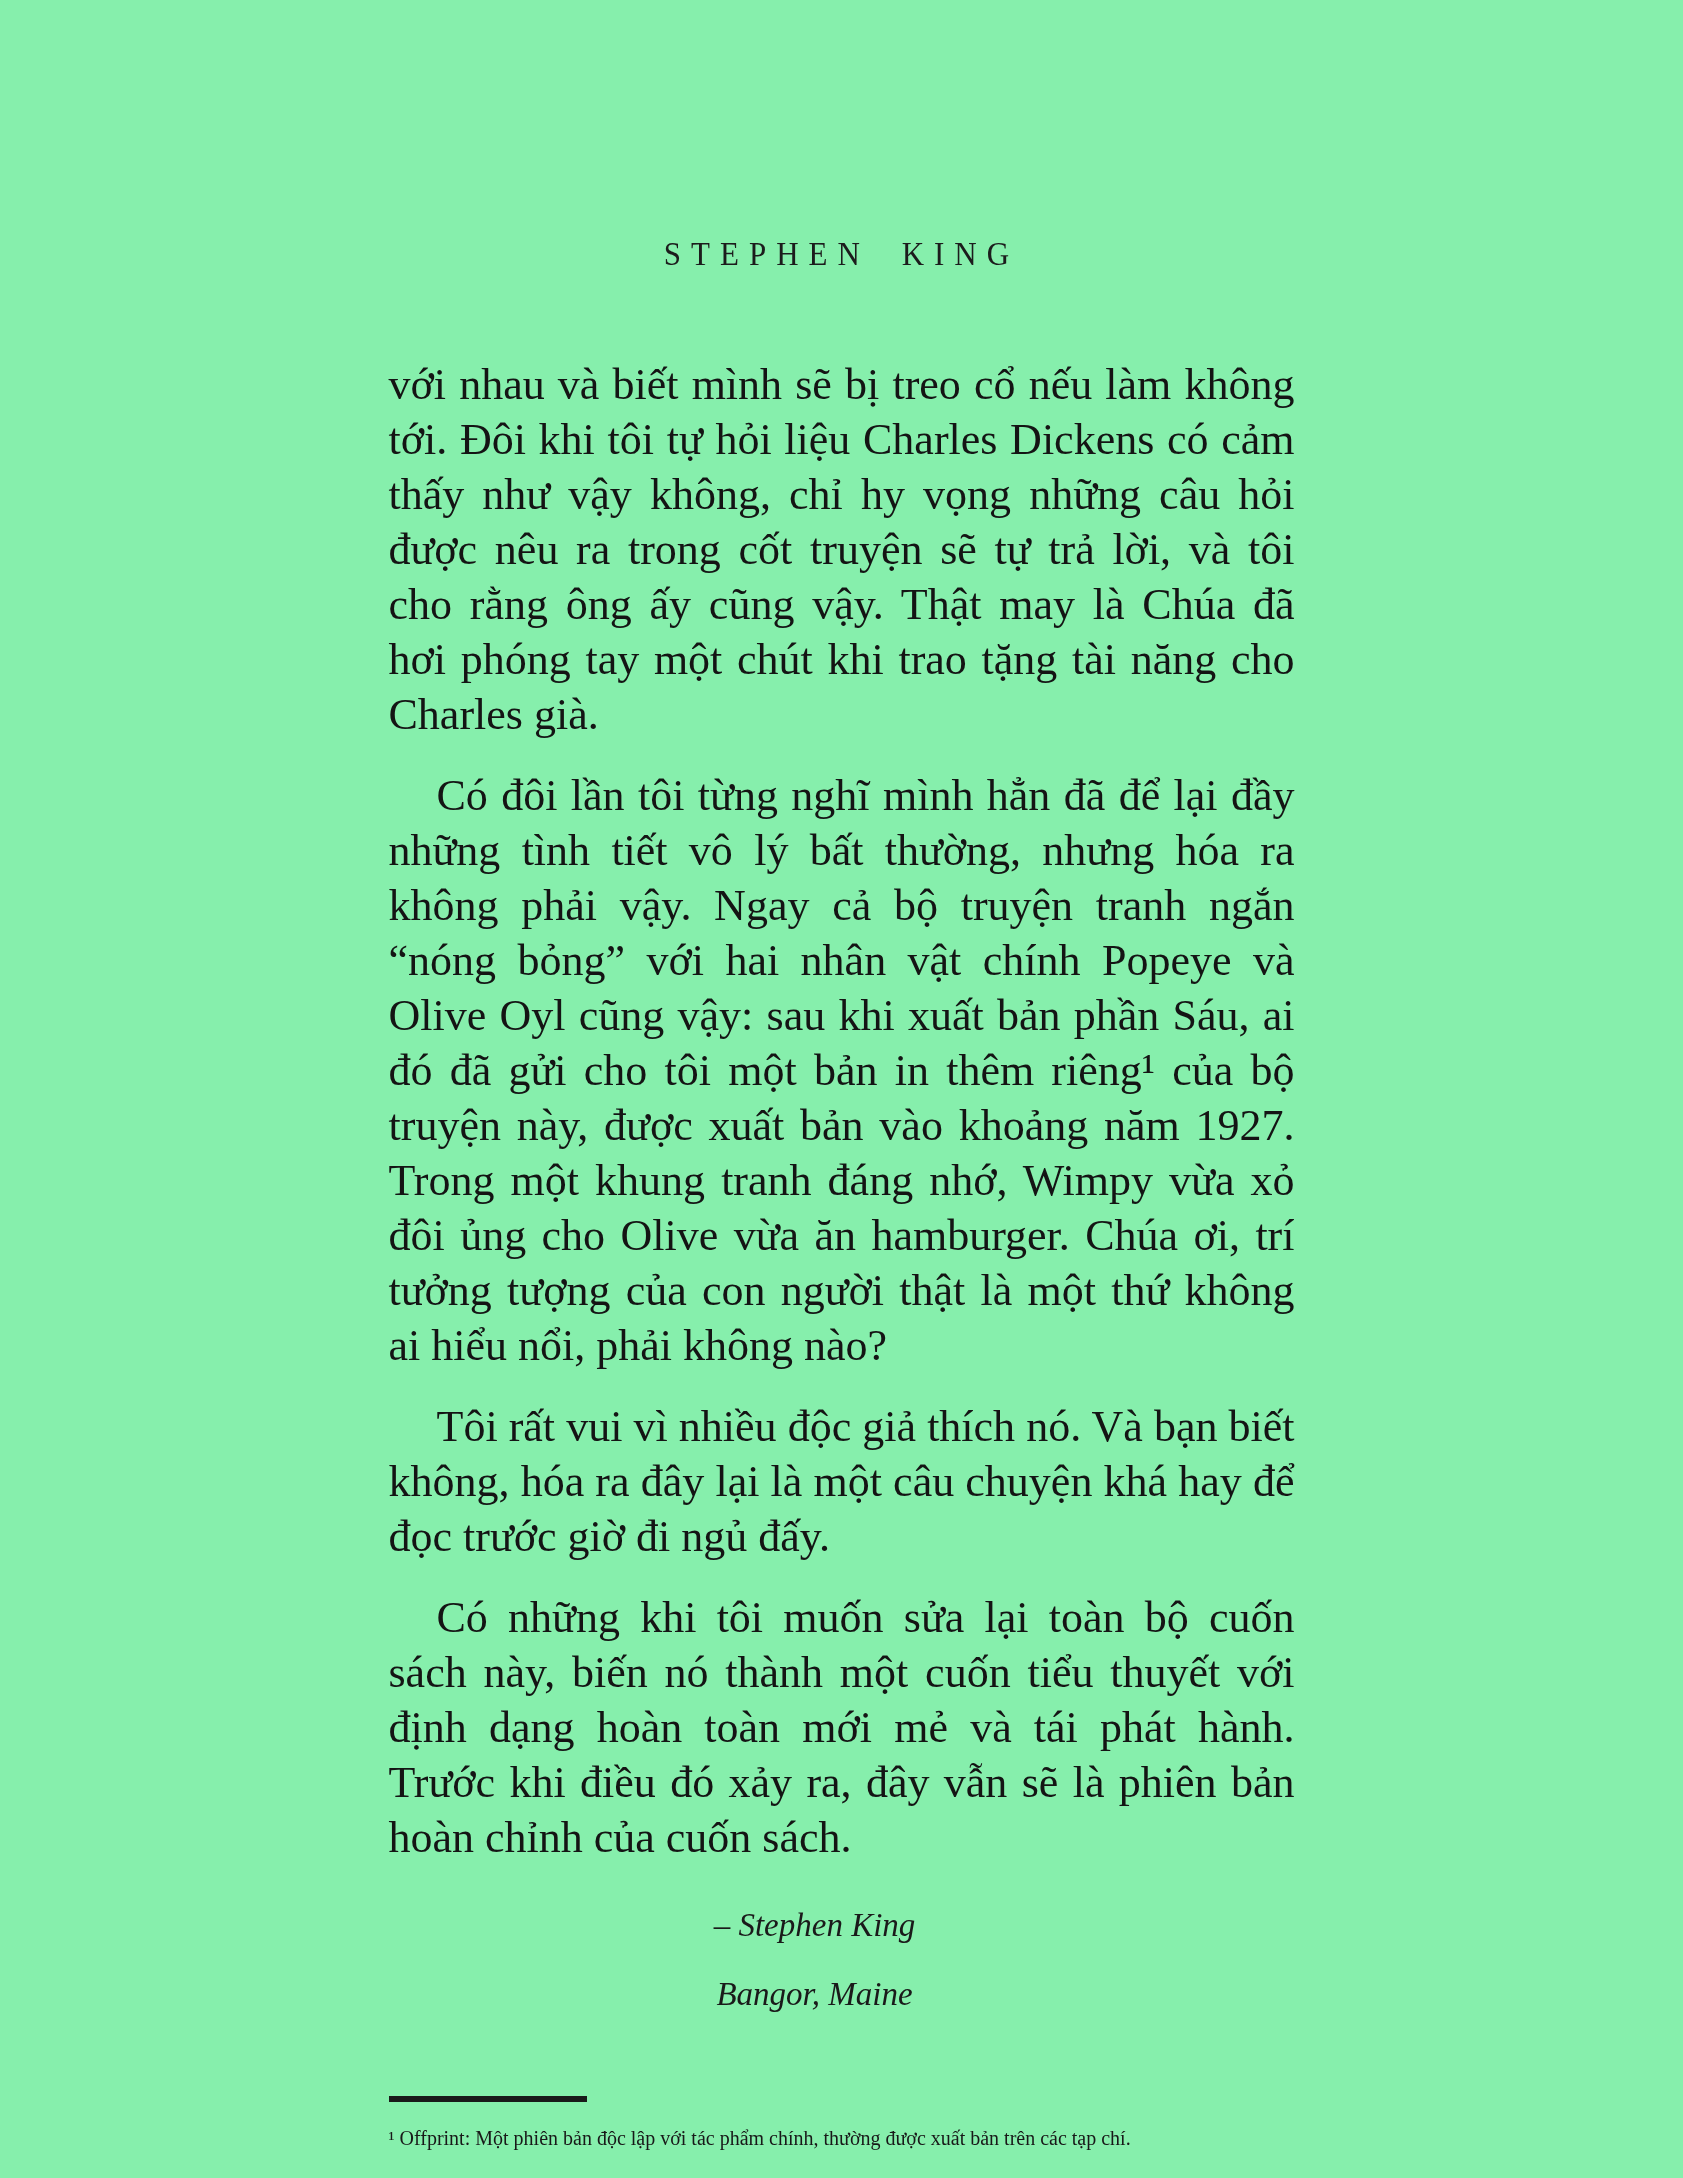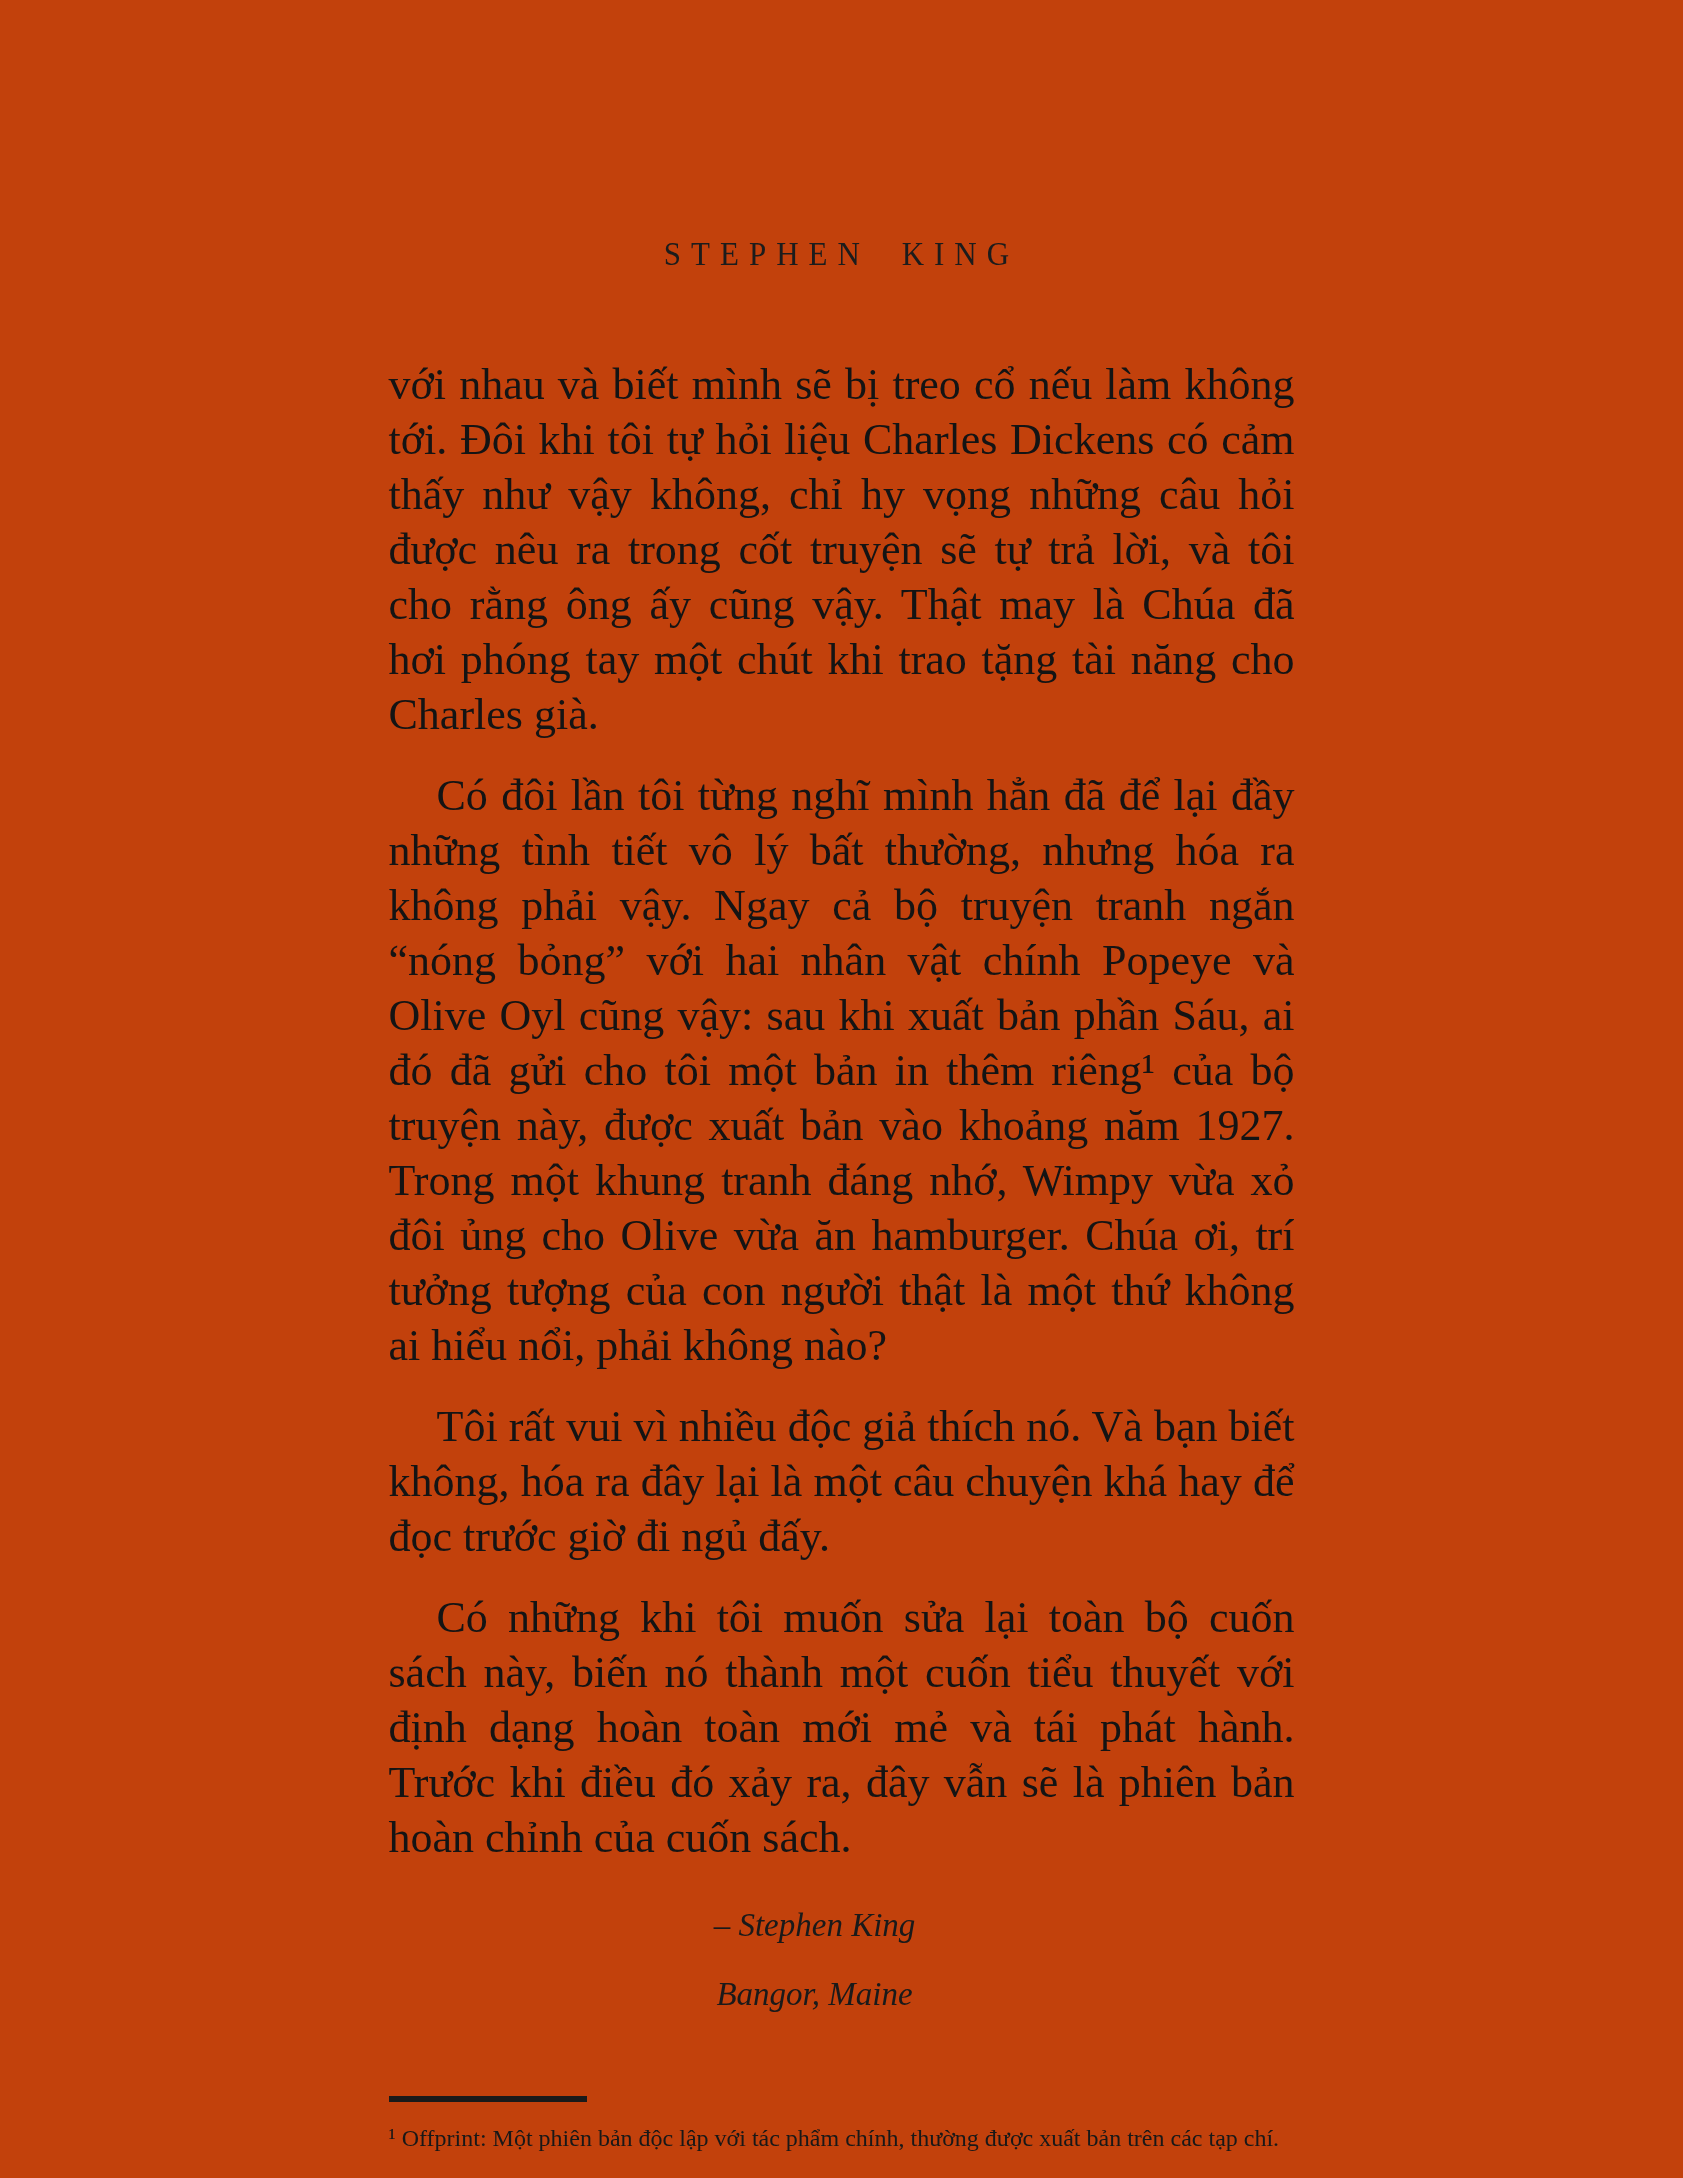--- a/index.html
+++ b/index.html
@@ -4,21 +4,21 @@
 <style>
   html, body {
     margin: 0;
     padding: 0;
     background: #ffffff;
   }
   .page {
     position: relative;
     width: 1683px;
     height: 2178px;
-    background: #c2410c;
+    background: #86efac;
     color: #131313;
     font-family: "Liberation Serif", "DejaVu Serif", serif;
     overflow: hidden;
   }
   .content {
     width: 906px;
     margin: 0 auto;
     padding-top: 236px;
   }
   .running-header {
@@ -53,21 +53,21 @@
     line-height: 69px;
   }
   .footnote-rule {
     margin-top: 67px;
     width: 198px;
     height: 6px;
     background: #1a1a1a;
   }
   .footnote {
     margin: 14px 0 0 0;
-    font-size: 24px;
+    font-size: 20px;
     line-height: 44px;
     text-align: justify;
     color: #181818;
   }
   .page-number {
     margin-top: 44px;
     text-align: center;
     font-style: italic;
     font-size: 33px;
     letter-spacing: 4px;

